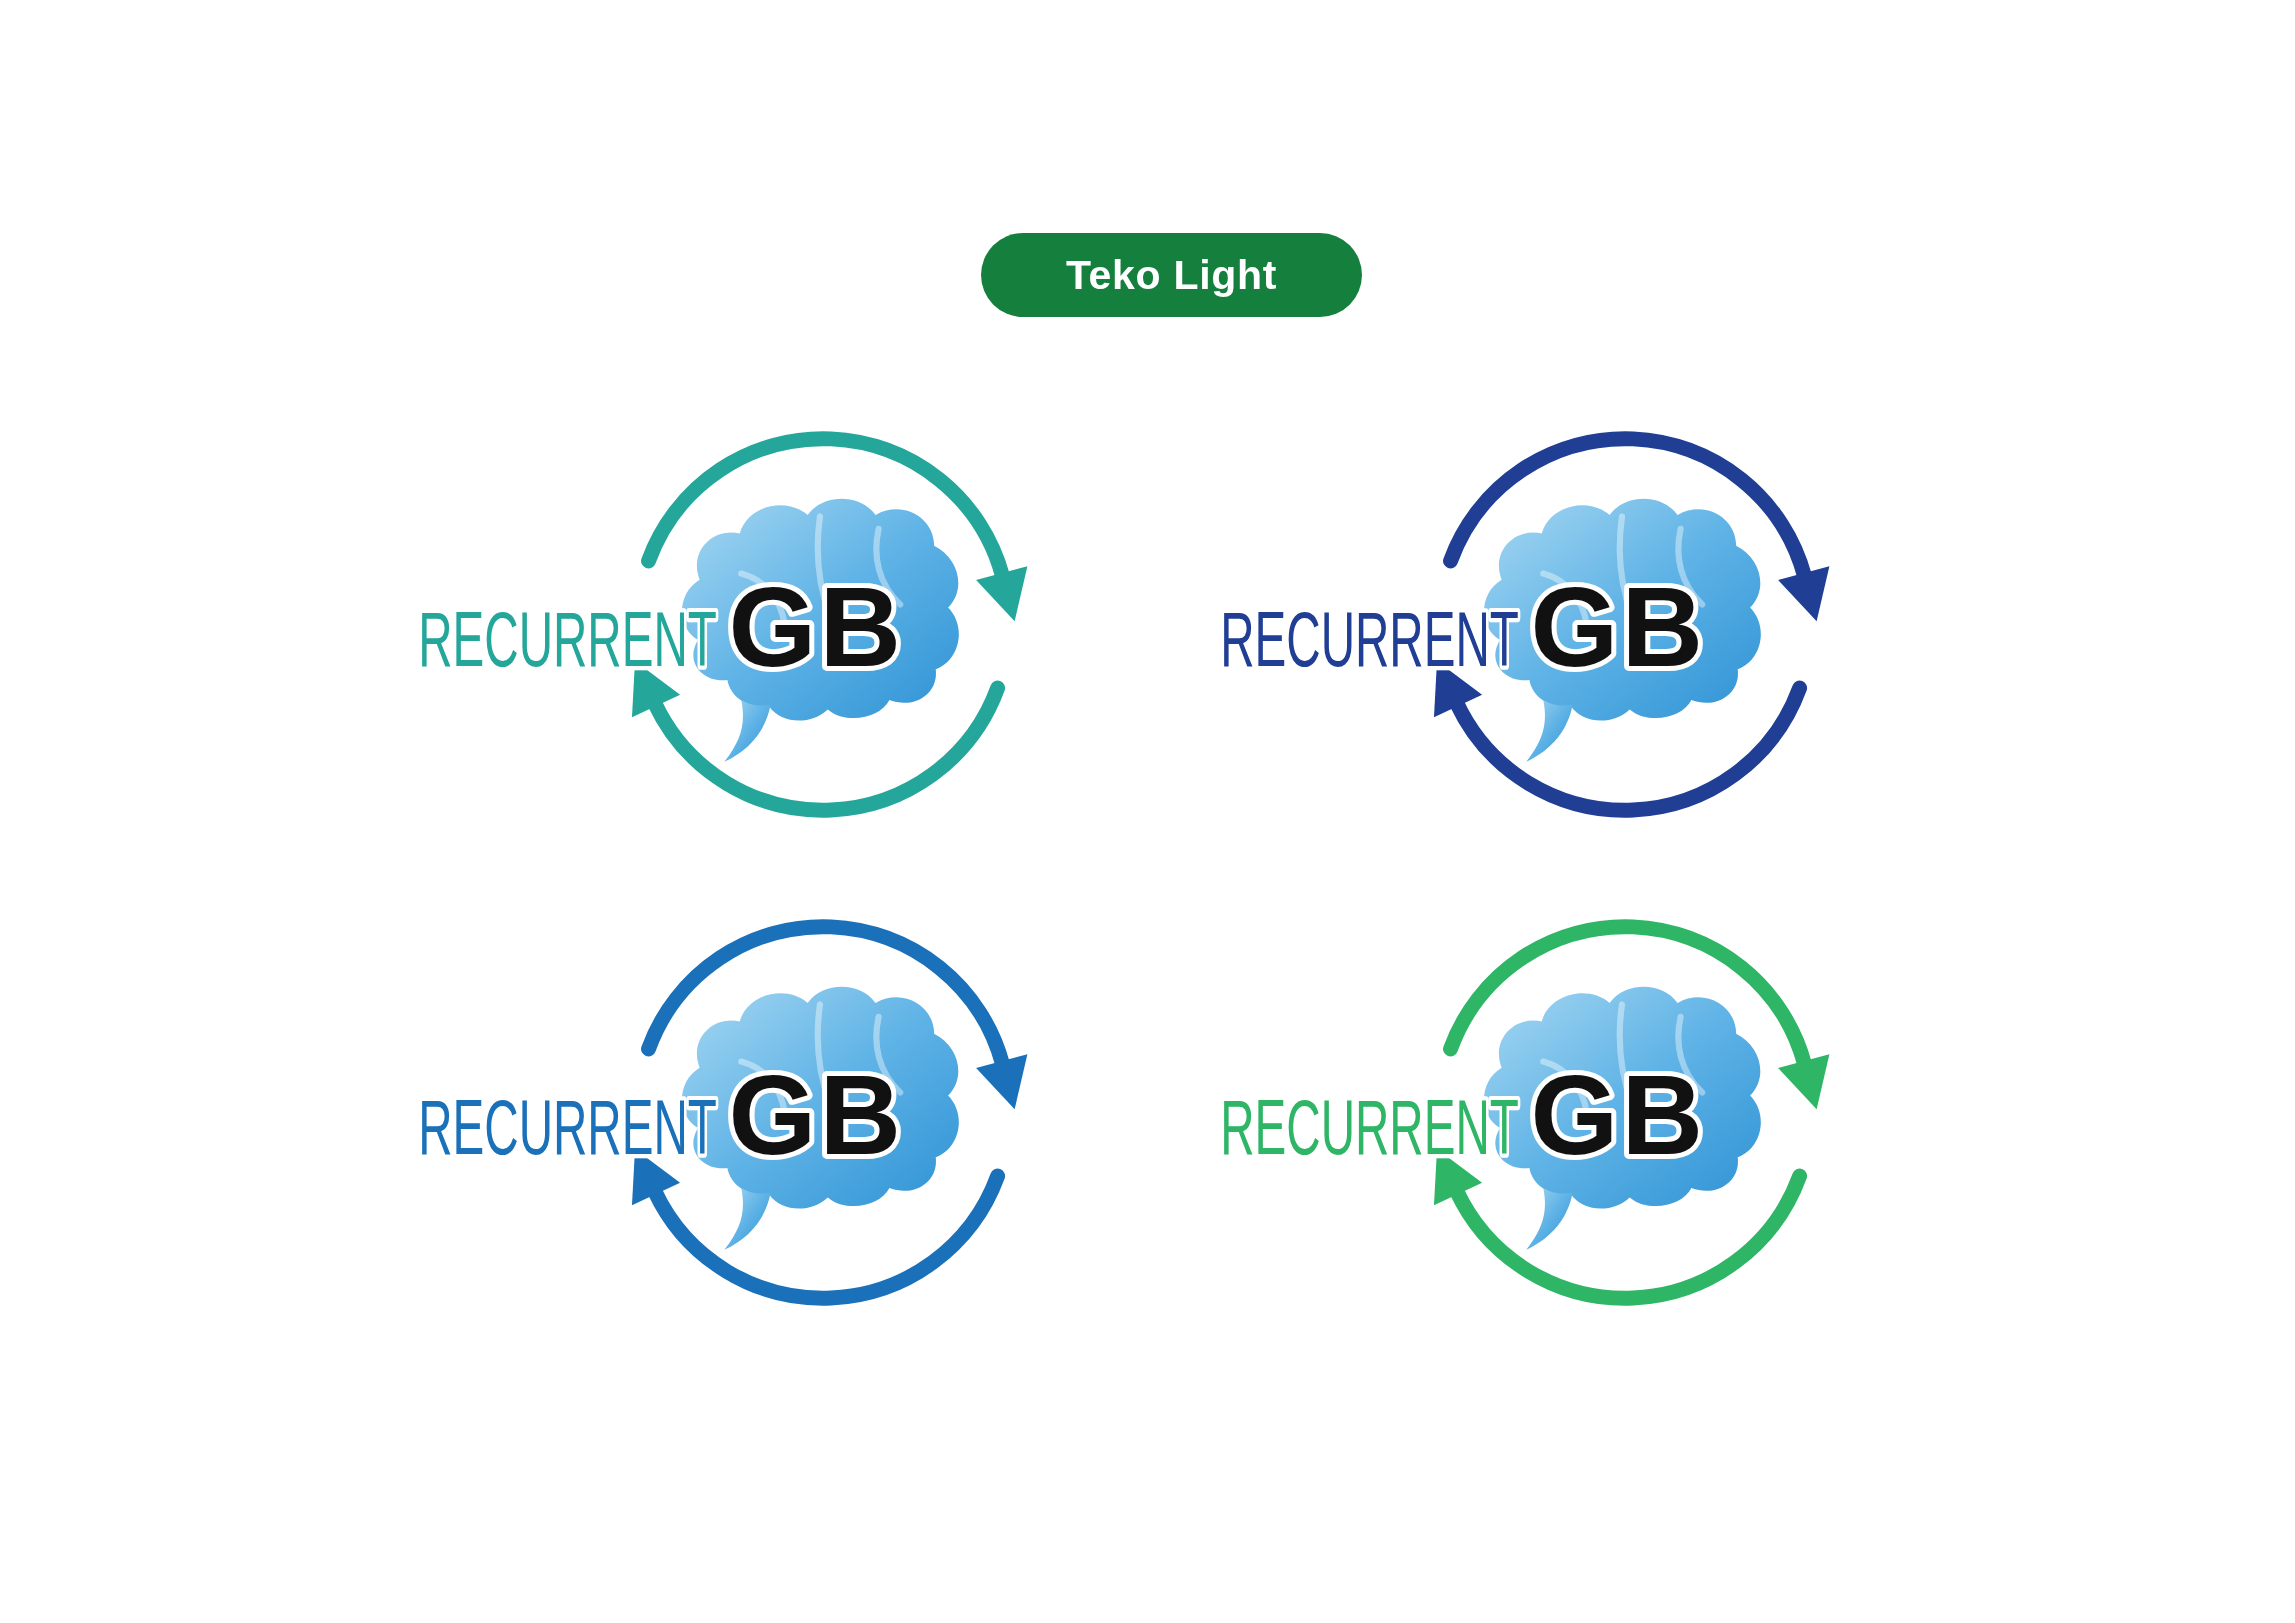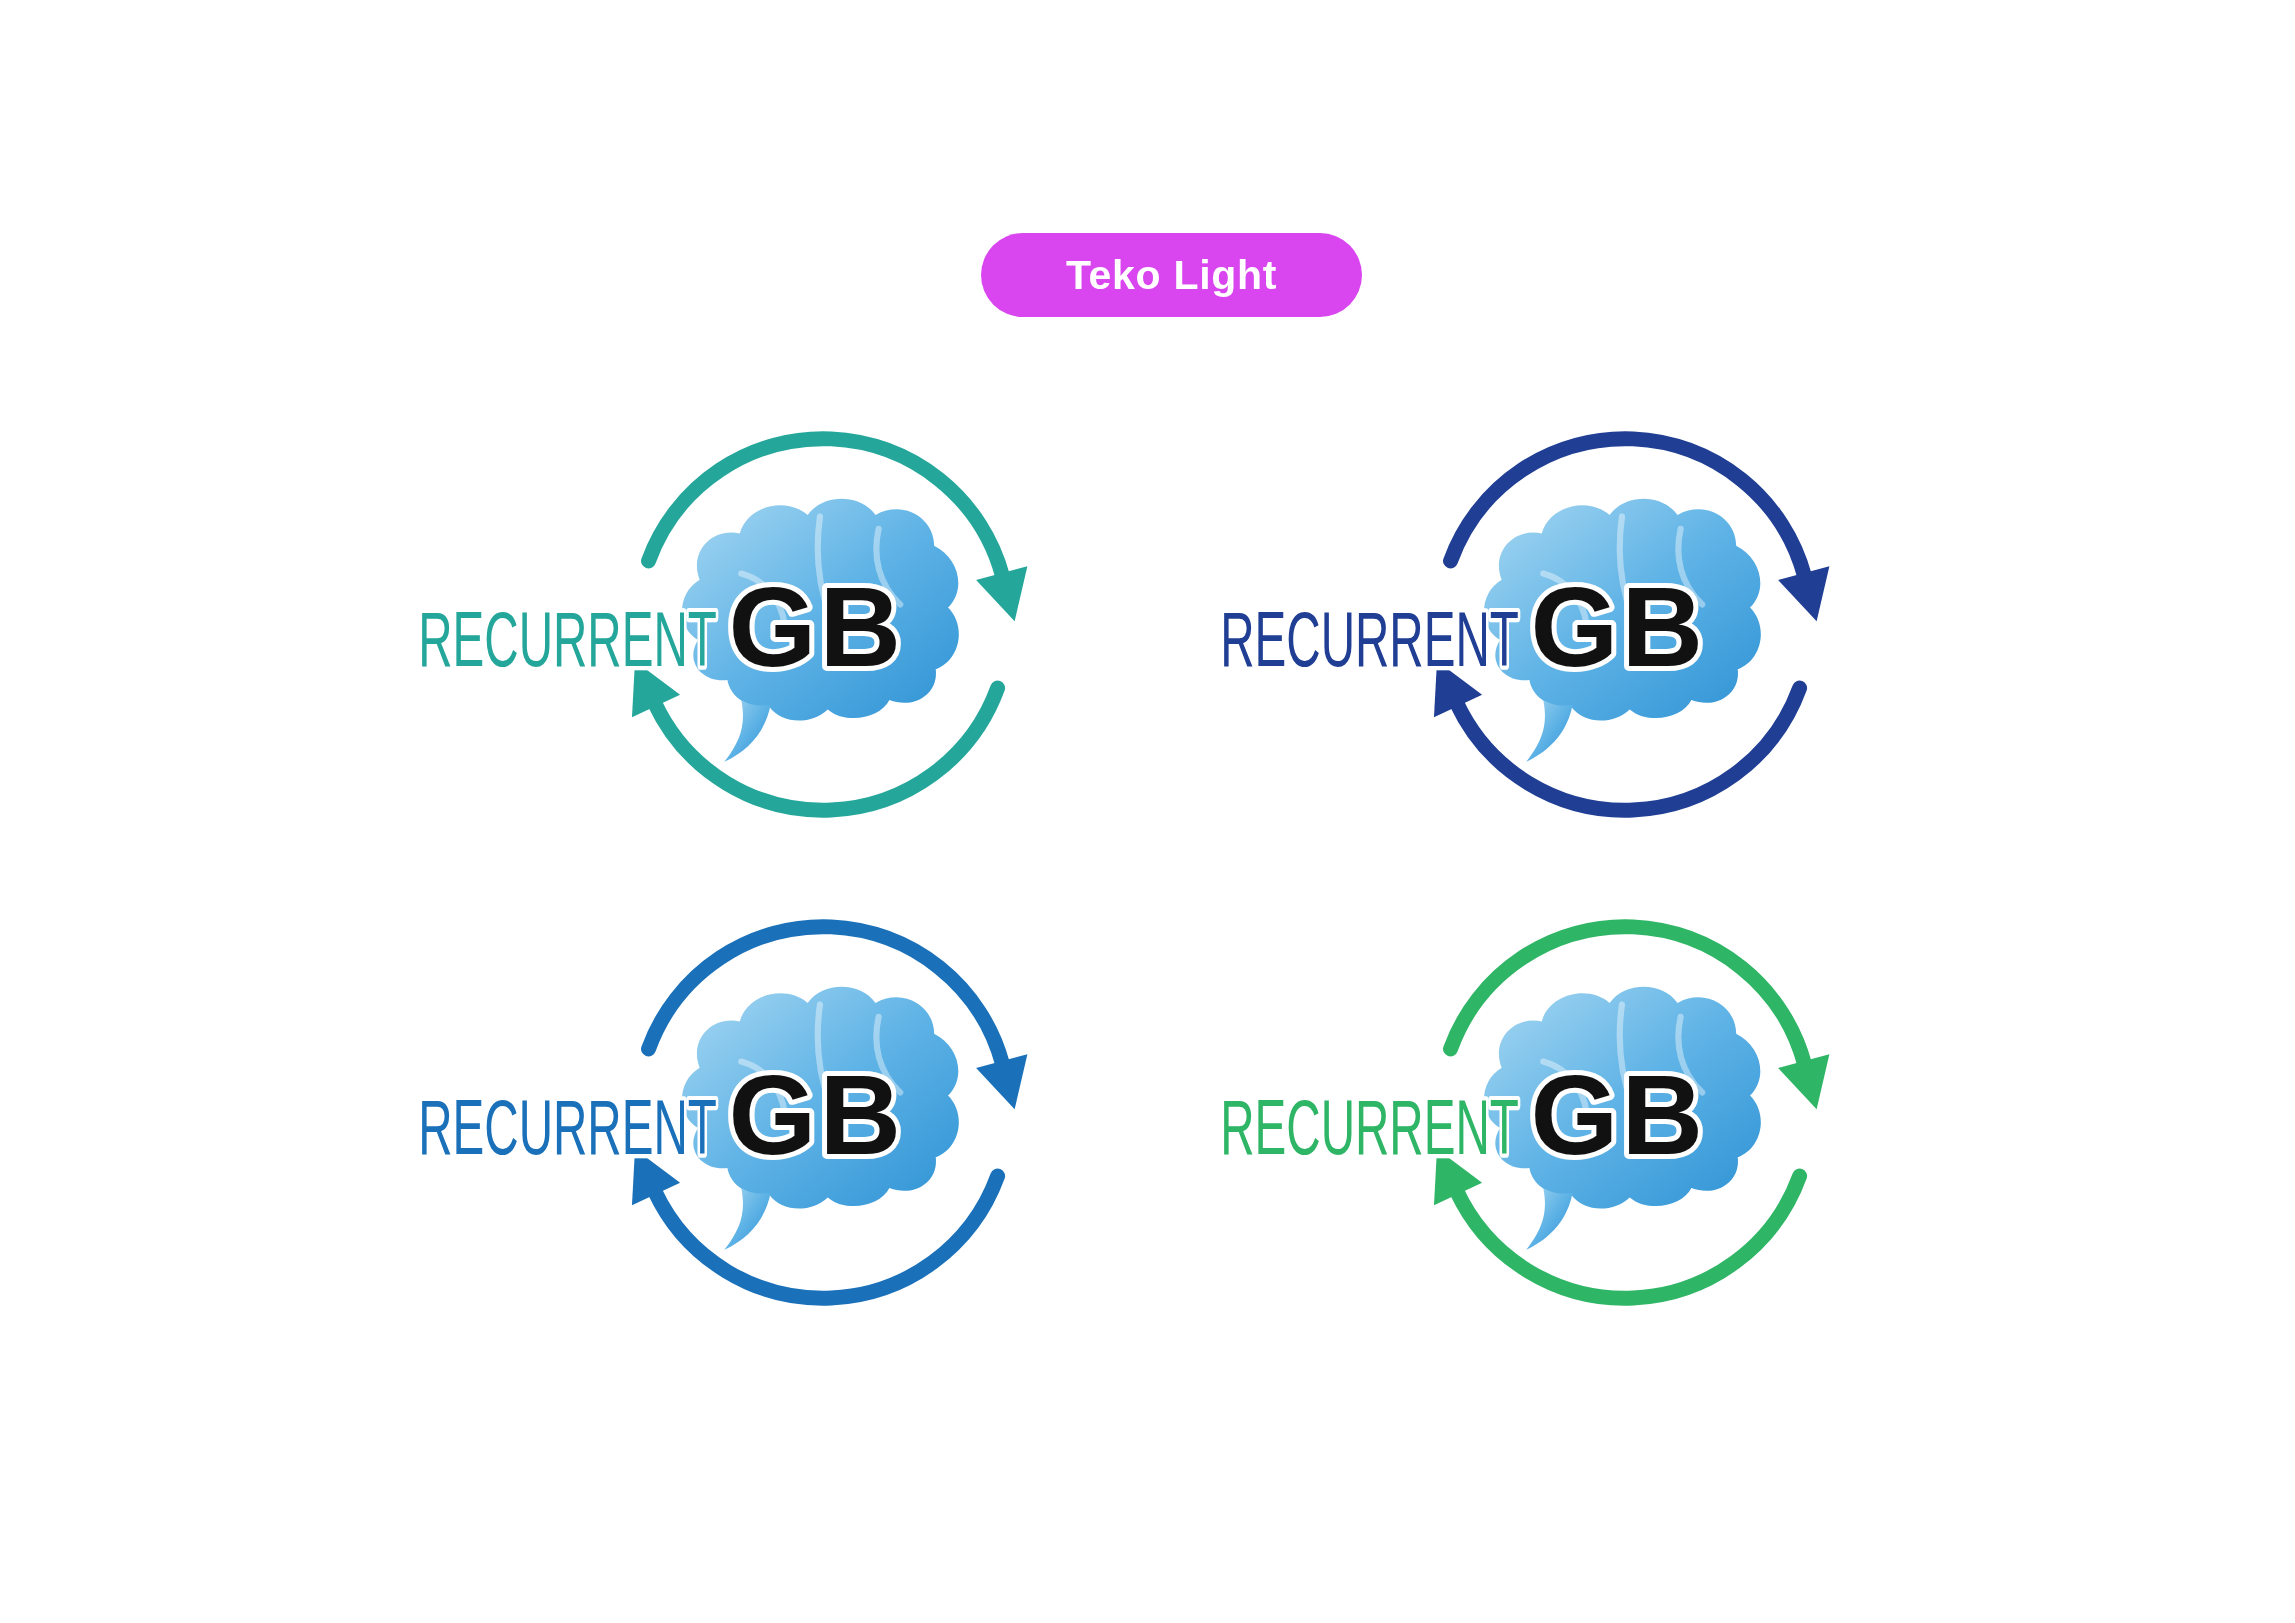--- a/index.html
+++ b/index.html
@@ -78,21 +78,21 @@
 <svg width="0" height="0" style="position:absolute" aria-hidden="true">
   <defs>
     <linearGradient id="brainGrad" x1="0" y1="0" x2="1" y2="1">
       <stop offset="0" stop-color="#A8D8F2"></stop>
       <stop offset="0.5" stop-color="#5FB3E6"></stop>
       <stop offset="1" stop-color="#2E92D4"></stop>
     </linearGradient>
   </defs>
 </svg>
 
-<div class="badge" style="background-color: #d946ef; color: rgb(255, 255, 255);">
+<div class="badge" style="background-color: #15803d; color: rgb(255, 255, 255);">
   <span>Teko Light</span>
 </div>
 
 <div class="logo pos-tl">
   <svg viewBox="0 0 480 320">
     <path class="arc" d="M 194.8 121.7 A 112 112 0 0 1 408.2 131" stroke="#24A79A"></path>
     <path class="arc" d="M 405.2 198.3 A 112 112 0 0 1 198.5 207.3" stroke="#24A79A"></path>
     <g transform="translate(300 160) scale(0.93) translate(-300 -160)">
       <path fill="url(#brainGrad)" d="M 238,196 C 222,198 210,184 219,170 C 205,162 205,140 220,131 C 213,113 228,97 246,101 C 251,83 276,77 290,89 C 300,75 324,75 334,89 C 352,79 372,91 372,109 C 388,117 393,137 381,149 C 393,161 389,183 373,189 C 375,205 359,215 343,209 C 337,221 315,225 303,215 C 293,225 273,225 265,213 C 253,215 240,208 238,196 Z"></path>
       <path fill="url(#brainGrad)" d="M 266,212 C 263,228 253,241 236,249 C 247,235 250,224 247,209 C 253,213 260,213 266,212 Z"></path>

